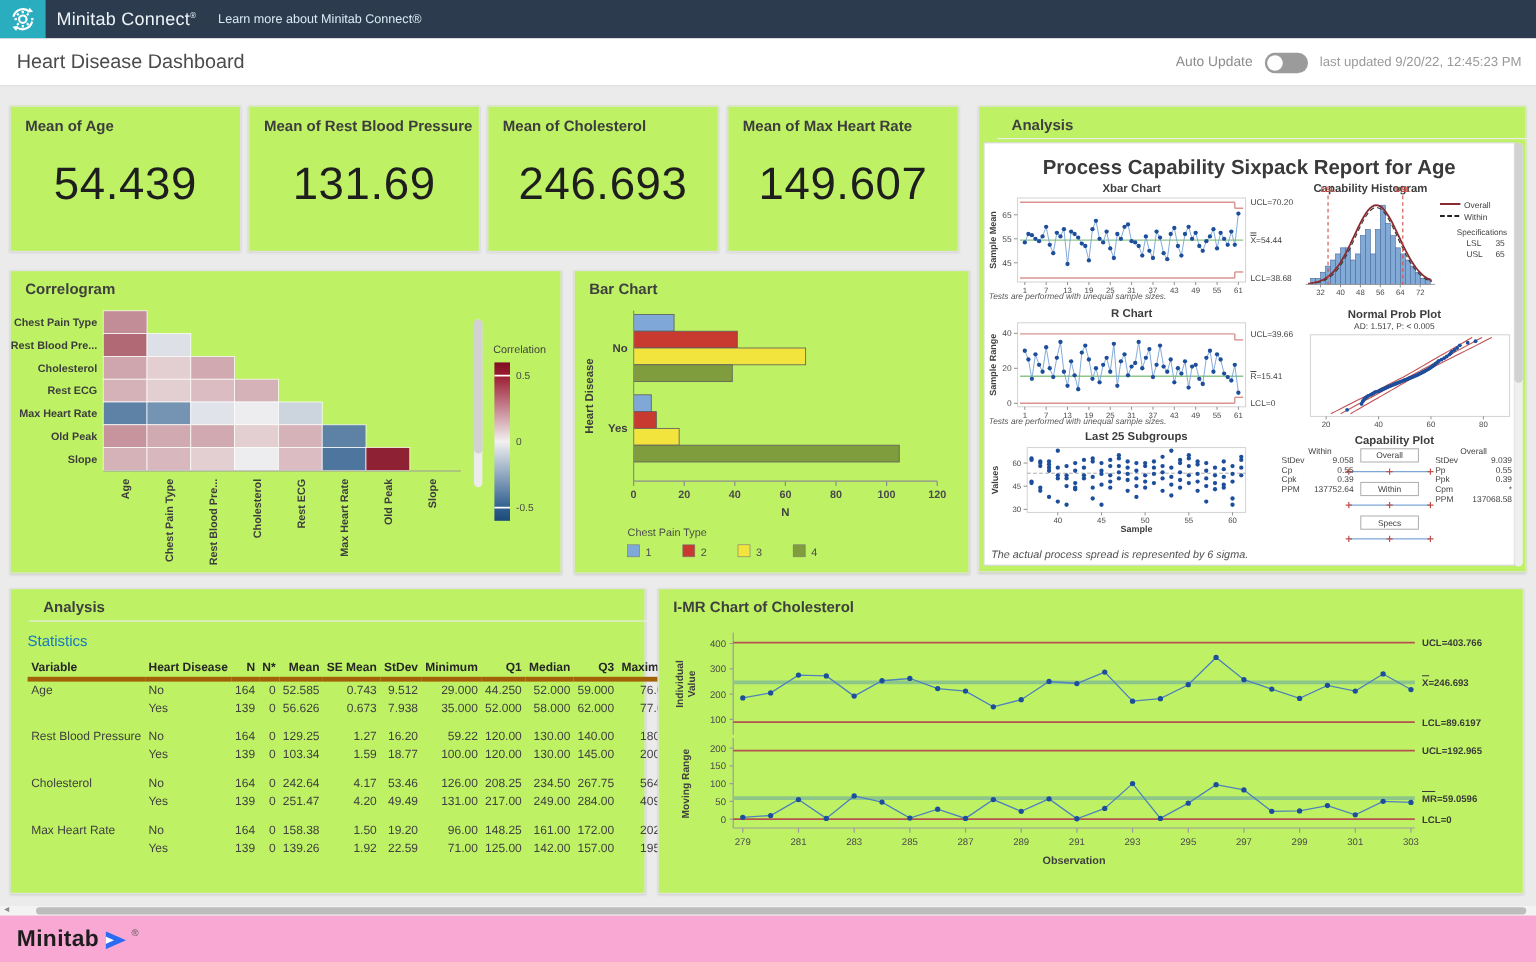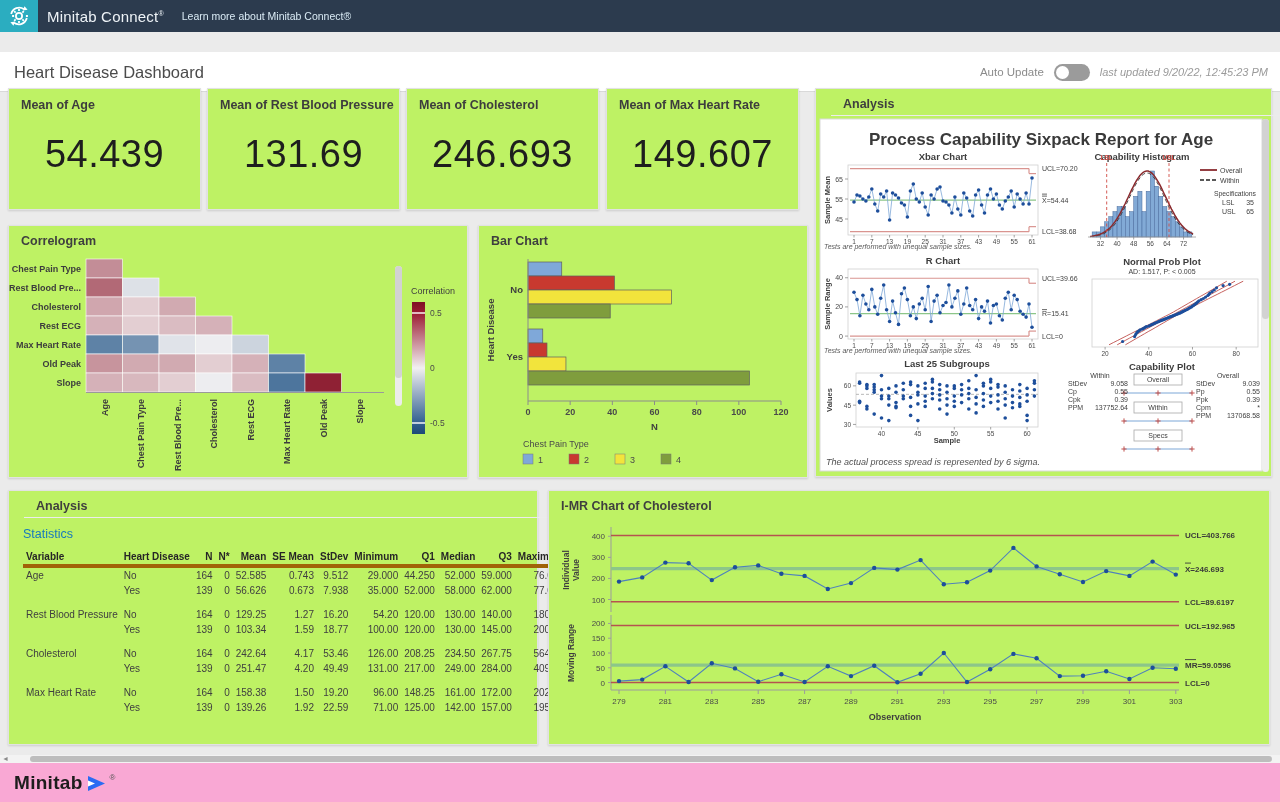--- a/index.html
+++ b/index.html
@@ -6,27 +6,27 @@
   *{box-sizing:border-box;}
   .app{position:relative;width:1280px;height:802px;background:#ebebeb;overflow:hidden;
        font-family:"Liberation Sans",sans-serif;}
   
   .navbar{position:absolute;left:0;top:0;width:1280px;height:32px;background:#2c3b4e;display:flex;align-items:center;}
   .logo-sq{width:38px;height:32px;background:#2badc0;display:flex;align-items:center;justify-content:center;flex:0 0 auto;}
   .brand{color:#eef3f7;font-size:15px;font-weight:400;margin-left:9px;letter-spacing:.2px;}
   .brand sup{font-size:7px;}
   .nav-link{color:#d9eaf4;font-size:10.5px;margin-left:18px;cursor:pointer;}
   
-  .pagehead{position:absolute;left:0;top:32px;width:1280px;height:40px;background:#ffffff;border-bottom:1px solid #d9d9d9;margin-top:20px;}
+  .pagehead{position:absolute;left:0;top:32px;width:1280px;height:40px;background:#ffffff;border-bottom:1px solid #d9d9d9;}
   .page-title{position:absolute;left:14px;top:11px;font-size:16.5px;color:#4b4b4b;}
   .head-right{position:absolute;right:12px;top:0;height:40px;display:flex;align-items:center;gap:10px;}
   .auto-label{font-size:11.5px;color:#8b8b8b;}
   .toggle{width:36px;height:17px;border-radius:9px;background:#9b9b9b;position:relative;cursor:pointer;}
   .toggle .knob{position:absolute;left:2px;top:2px;width:13px;height:13px;border-radius:50%;background:#ffffff;}
-  .updated{font-size:11px;color:#9a9a9a;font-style:italic;}
+  .updated{font-size:11px;color:#9a9a9a;}
   
   .card{position:absolute;background:#bef264;border:1px solid #e2e2e2;box-shadow:0 1px 2px rgba(0,0,0,.13);}
   .panel-title{position:absolute;left:12px;top:8px;font-size:12.5px;font-weight:700;color:#3f3f3f;}
   .kpi{height:122px;width:193px;top:88px;}
   .kpi .kpi-label{position:absolute;left:12px;top:9px;font-size:12.5px;font-weight:700;color:#3d3d3d;white-space:nowrap;}
   .kpi .kpi-value{position:absolute;left:0;right:0;top:44px;text-align:center;font-size:38px;color:#1e1e1e;font-weight:400;letter-spacing:.5px;}
   .chart-svg{position:absolute;left:0;top:0;}
   
   .an-head{position:absolute;left:15px;top:0;width:100%;height:27px;border-bottom:1px solid #ececec;}
   .an-head span{position:absolute;left:12px;top:8px;font-size:12.5px;font-weight:700;color:#3f3f3f;}
@@ -868,21 +868,21 @@
             <td colspan="12"></td>
           </tr>
           <tr>
             <td class="txt">Rest Blood Pressure</td>
             <td class="txt">No</td>
             <td class="num">164</td>
             <td class="num">0</td>
             <td class="num">129.25</td>
             <td class="num">1.27</td>
             <td class="num">16.20</td>
-            <td class="num">54.20</td>
+            <td class="num">59.22</td>
             <td class="num">120.00</td>
             <td class="num">130.00</td>
             <td class="num">140.00</td>
             <td class="num">180.00</td>
           </tr>
           <tr>
             <td class="txt"></td>
             <td class="txt">Yes</td>
             <td class="num">139</td>
             <td class="num">0</td>

